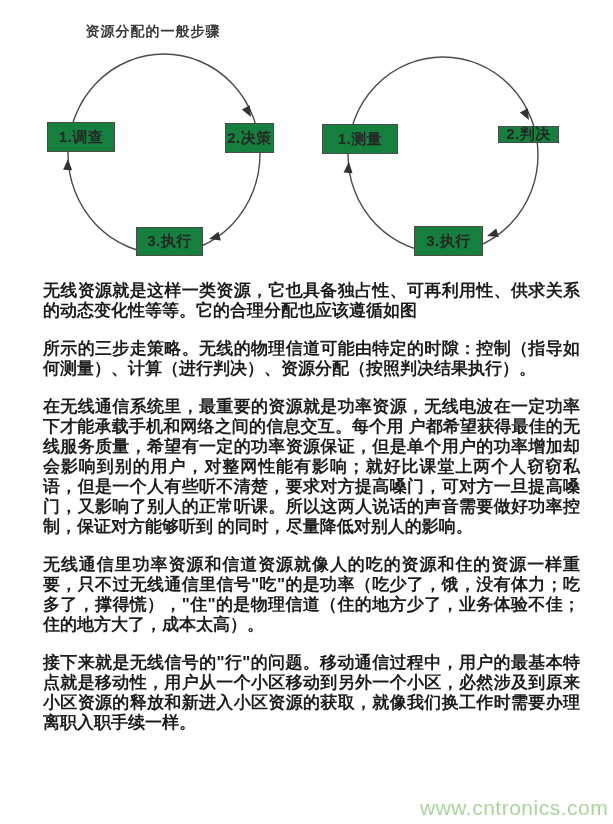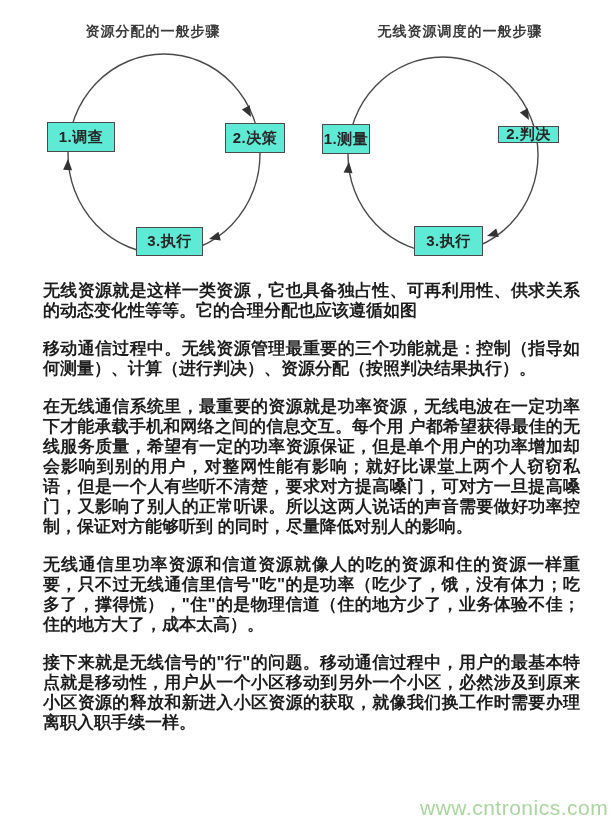--- a/index.html
+++ b/index.html
@@ -18,21 +18,21 @@
   .figure.right { left:307px; }
   .fig-title {
     position:absolute; top:23px; left:0; width:100%;
     text-align:center; font-size:14px; font-weight:600;
     color:#3a3a3a; letter-spacing:1px;
   }
   .cycle { position:absolute; left:0; top:0; }
   .ring { fill:none; stroke:#4a4a4a; stroke-width:1.4; }
   .ah   { fill:#333; }
   .node {
-    position:absolute; background:#5eead4;
+    position:absolute; background:#15803d;
     border:1.5px solid #4a4a4a;
     display:flex; align-items:center; justify-content:center;
     font-size:15px; font-weight:600; color:#262626;
     letter-spacing:0.5px;
   }
 
   
   .content { position:absolute; left:43px; top:281px; width:549px; }
   .para {
     font-size:17px; line-height:20px; font-weight:600;
@@ -56,41 +56,40 @@
 
     <section class="figure left">
       <h3 class="fig-title">资源分配的一般步骤</h3>
       <svg class="cycle" width="306" height="272" viewBox="0 0 306 272">
         <ellipse class="ring" cx="164" cy="154" rx="96" ry="100"></ellipse>
         <polygon class="ah" points="0,0 -11,4.5 -11,-4.5" transform="translate(251,117) rotate(62)"></polygon>
         <polygon class="ah" points="0,0 -11,4.5 -11,-4.5" transform="translate(209,239) rotate(165)"></polygon>
         <polygon class="ah" points="0,0 -11,4.5 -11,-4.5" transform="translate(68,159) rotate(-88)"></polygon>
       </svg>
       <div class="node" style="left:47px;top:122px;width:68px;height:30px">1.调查</div>
-      <div class="node" style="left:225px;top:123px;width:60px;height:30px">2.决策</div>
+      <div class="node" style="left:225px;top:123px;width:49px;height:30px">2.决策</div>
       <div class="node" style="left:136px;top:227px;width:67px;height:29px">3.执行</div>
     </section>
 
     <section class="figure right">
-      <h3 class="fig-title">无线资源调度的一般步骤</h3>
       <svg class="cycle" width="306" height="272" viewBox="0 0 306 272">
         <ellipse class="ring" cx="136" cy="155" rx="95" ry="98"></ellipse>
         <polygon class="ah" points="0,0 -11,4.5 -11,-4.5" transform="translate(222,120) rotate(62)"></polygon>
         <polygon class="ah" points="0,0 -11,4.5 -11,-4.5" transform="translate(180,236) rotate(163)"></polygon>
         <polygon class="ah" points="0,0 -11,4.5 -11,-4.5" transform="translate(42,162) rotate(-85)"></polygon>
       </svg>
-      <div class="node" style="left:15px;top:124px;width:48px;height:30px">1.测量</div>
+      <div class="node" style="left:15px;top:124px;width:76px;height:30px">1.测量</div>
       <div class="node" style="left:191px;top:126px;width:61px;height:17px">2.判决</div>
       <div class="node" style="left:107px;top:226px;width:69px;height:30px">3.执行</div>
     </section>
   </div>
 
   <div class="content">
     <p class="para">无线资源就是这样一类资源，它也具备独占性、可再利用性、供求关系的动态变化性等等。它的合理分配也应该遵循如图</p>
-    <p class="para">移动通信过程中。无线资源管理最重要的三个功能就是：控制（指导如何测量）、计算（进行判决）、资源分配（按照判决结果执行）。</p>
+    <p class="para">所示的三步走策略。无线的物理信道可能由特定的时隙：控制（指导如何测量）、计算（进行判决）、资源分配（按照判决结果执行）。</p>
     <p class="para">在无线通信系统里，最重要的资源就是功率资源，无线电波在一定功率下才能承载手机和网络之间的信息交互。每个用 户都希望获得最佳的无线服务质量，希望有一定的功率资源保证，但是单个用户的功率增加却会影响到别的用户，对整网性能有影响；就好比课堂上两个人窃窃私 语，但是一个人有些听不清楚，要求对方提高嗓门，可对方一旦提高嗓门，又影响了别人的正常听课。所以这两人说话的声音需要做好功率控制，保证对方能够听到 的同时，尽量降低对别人的影响。</p>
     <p class="para">无线通信里功率资源和信道资源就像人的吃的资源和住的资源一样重要，只不过无线通信里信号"吃"的是功率（吃少了，饿，没有体力；吃多了，撑得慌），"住"的是物理信道（住的地方少了，业务体验不佳；住的地方大了，成本太高）。</p>
     <p class="para">接下来就是无线信号的"行"的问题。移动通信过程中，用户的最基本特点就是移动性，用户从一个小区移动到另外一个小区，必然涉及到原来小区资源的释放和新进入小区资源的获取，就像我们换工作时需要办理离职入职手续一样。</p>
   </div>
 
   <div class="watermark" style="color: rgb(169, 213, 158);">www.cntronics.com</div>
 
 </div>
 
 </body></html>

